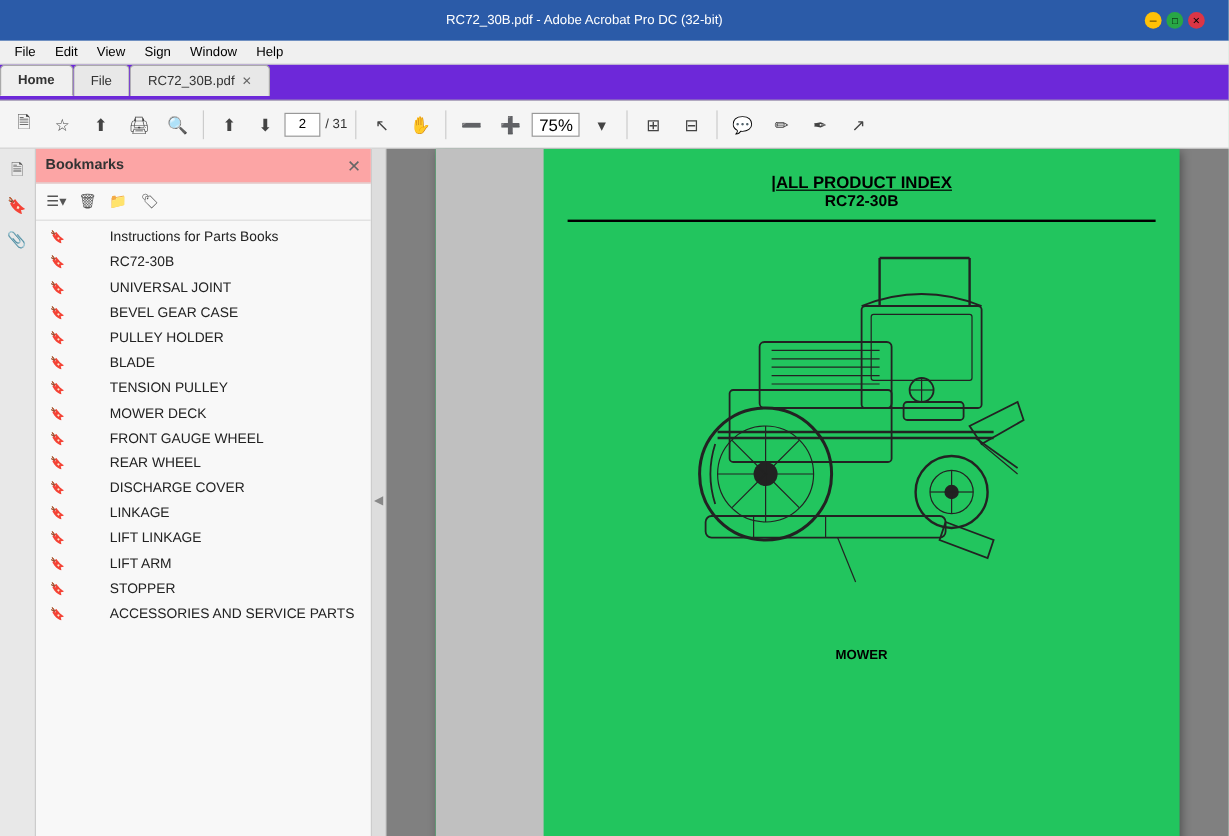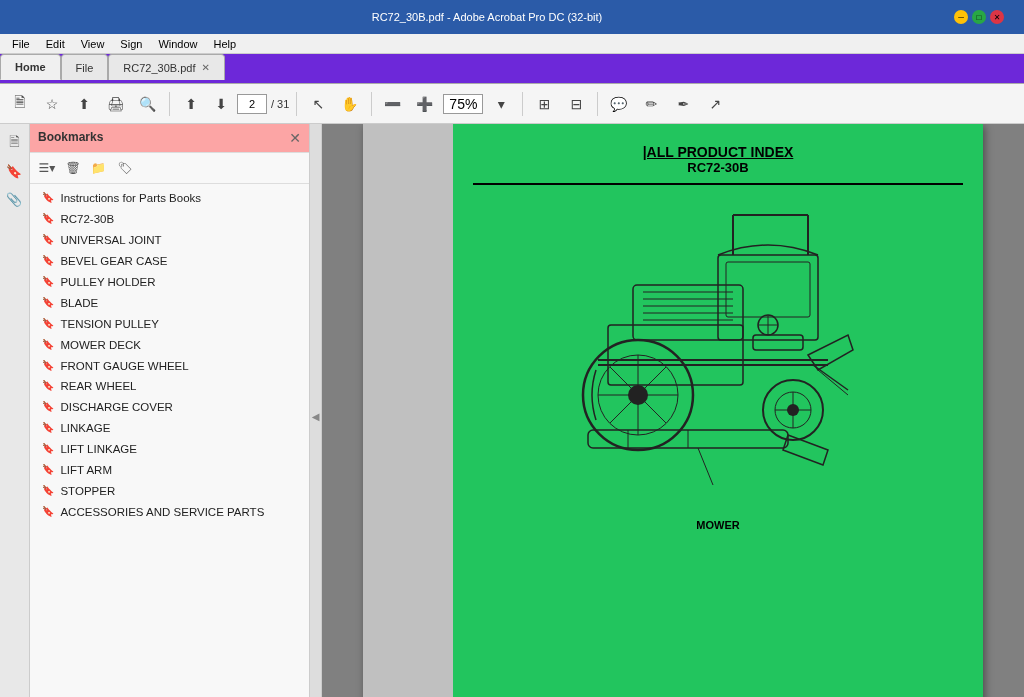--- a/index.html
+++ b/index.html
@@ -187,21 +187,21 @@
       font-size: 11.5px;
       color: #222;
       gap: 6px;
     }
     .bookmark-icon {
       font-size: 10px;
       color: #888;
       margin-top: 1px;
       flex-shrink: 0;
     }
-    .bookmark-label { line-height: 1.3; }
+    .bookmark-label { line-height: 1.3; margin-left: 31px; }
 
     
     #collapse-handle {
       width: 12px;
       background: #ddd;
       border-right: 1px solid #ccc;
       display: flex;
       align-items: center;
       justify-content: center;
       cursor: pointer;
@@ -271,20 +271,21 @@
       border-top: 2px solid #000;
       margin: 4px 0 10px 0;
     }
 
     
     #tractor-area {
       display: flex;
       flex-direction: column;
       align-items: center;
       margin-top: 10px;
+      gap: 21px;
     }
 
     
     .tractor-svg {
       width: 360px;
       height: 320px;
     }
 
     .mower-label {
       font-size: 11px;

